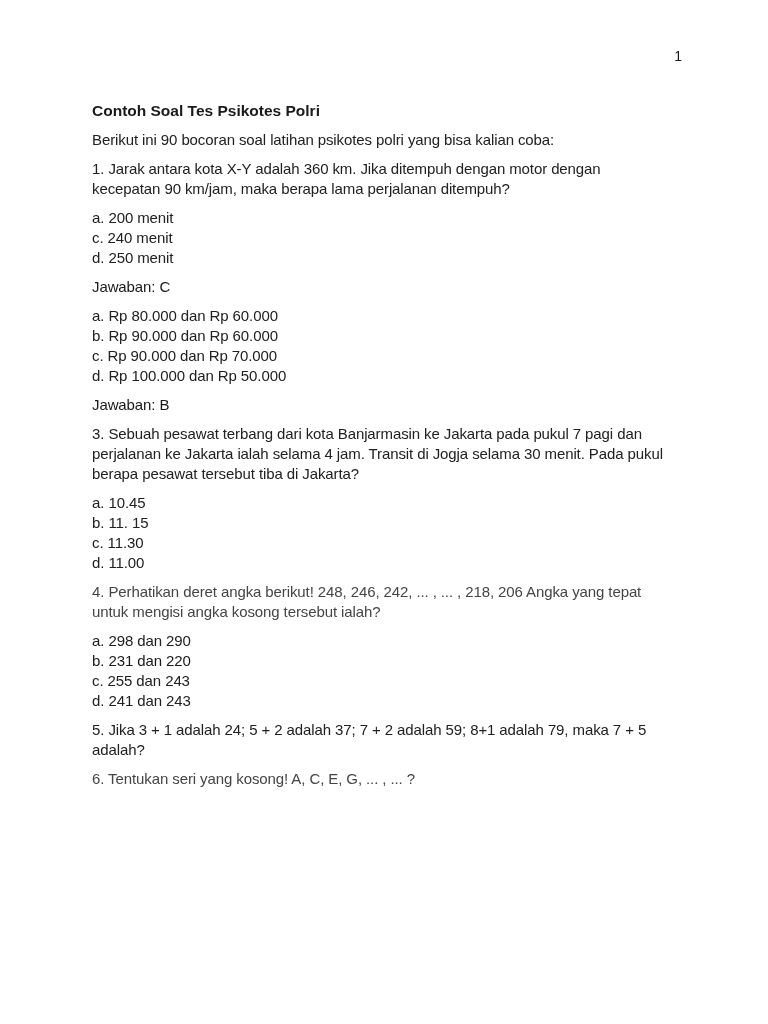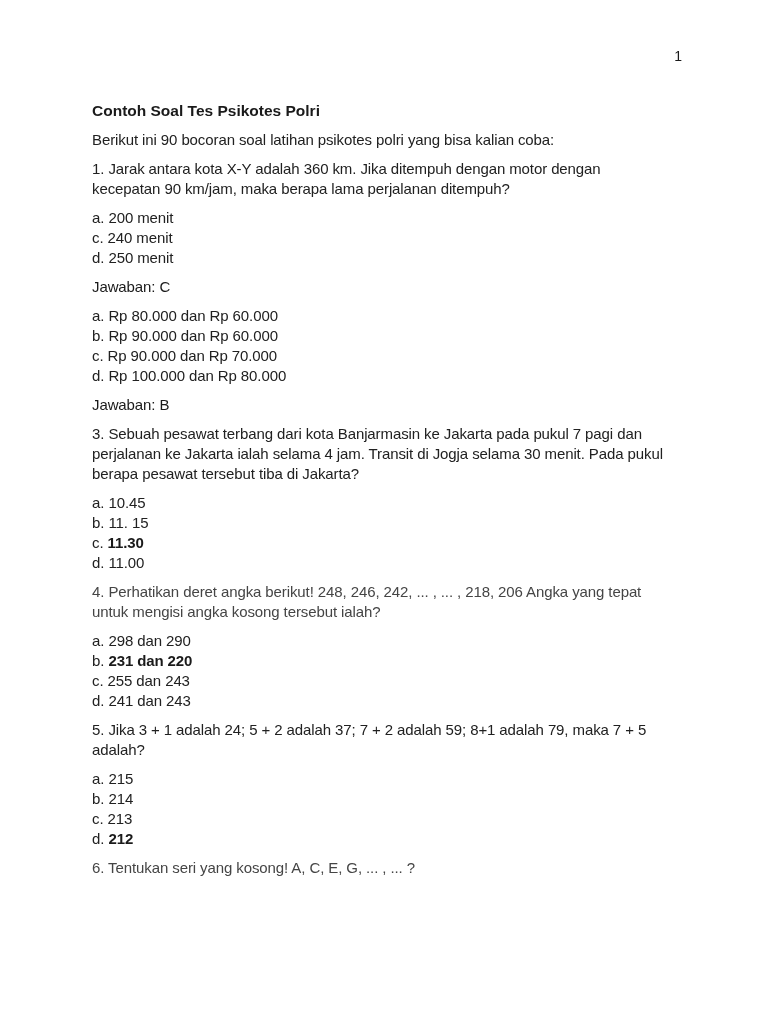--- a/index.html
+++ b/index.html
@@ -10,21 +10,21 @@
   }
   .pagenum{
     position:absolute;top:46px;right:86px;
     font-size:14px;line-height:20px;color:#1a1a1a;
   }
   .content{position:absolute;left:92px;top:91px;right:0;margin-top:10px;}
   .line{font-size:15px;line-height:20px;white-space:nowrap;letter-spacing:-0.1px;}
   .para{margin-top:9px;}
   .title{font-size:15.5px;line-height:20px;font-weight:700;color:#1a1a1a;white-space:nowrap;}
   .answer{font-weight:400;color:#1a1a1a;}
-  .b{font-weight:700;color:#1a1a1a;}
+  .b{font-weight:400;color:#1a1a1a;}
   .muted{color:#454545;}
 </style>
 </head>
 <body>
 
 <div class="page">
   <div class="pagenum">1</div>
 
   <div class="content">
     <div class="title">Contoh Soal Tes Psikotes Polri</div>
@@ -39,21 +39,21 @@
       <div class="line"><span>a.</span> <span>200 menit</span><span class="b"></span></div>
       <div class="line"><span>c.</span> <span>240 menit</span><span class="b"></span></div>
       <div class="line"><span>d.</span> <span>250 menit</span><span class="b"></span></div>
     </div>
     <div class="line para answer">Jawaban: C</div>
 
     <div class="para">
       <div class="line"><span>a.</span> <span>Rp 80.000 dan Rp 60.000</span><span class="b"></span></div>
       <div class="line"><span>b.</span> <span>Rp 90.000 dan Rp 60.000</span><span class="b"></span></div>
       <div class="line"><span>c.</span> <span>Rp 90.000 dan Rp 70.000</span><span class="b"></span></div>
-      <div class="line"><span>d.</span> <span>Rp 100.000 dan Rp 80.000</span><span class="b"></span></div>
+      <div class="line"><span>d.</span> <span>Rp 100.000 dan Rp 50.000</span><span class="b"></span></div>
     </div>
     <div class="line para answer">Jawaban: B</div>
 
     <div class="para">
       <div class="line">3. Sebuah pesawat terbang dari kota Banjarmasin ke Jakarta pada pukul 7 pagi dan</div>
       <div class="line">perjalanan ke Jakarta ialah selama 4 jam. Transit di Jogja selama 30 menit. Pada pukul</div>
       <div class="line">berapa pesawat tersebut tiba di Jakarta?</div>
     </div>
     <div class="para">
       <div class="line"><span>a.</span> <span>10.45</span><span class="b"></span></div>
@@ -70,24 +70,18 @@
       <div class="line"><span>a.</span> <span>298 dan 290</span><span class="b"></span></div>
       <div class="line"><span>b.</span> <span></span><span class="b">231 dan 220</span></div>
       <div class="line"><span>c.</span> <span>255 dan 243</span><span class="b"></span></div>
       <div class="line"><span>d.</span> <span>241 dan 243</span><span class="b"></span></div>
     </div>
 
     <div class="para">
       <div class="line">5. Jika 3 + 1 adalah 24; 5 + 2 adalah 37; 7 + 2 adalah 59; 8+1 adalah 79, maka 7 + 5</div>
       <div class="line">adalah?</div>
     </div>
-    <div class="para">
-      <div class="line"><span>a.</span> <span>215</span><span class="b"></span></div>
-      <div class="line"><span>b.</span> <span>214</span><span class="b"></span></div>
-      <div class="line"><span>c.</span> <span>213</span><span class="b"></span></div>
-      <div class="line"><span>d.</span> <span></span><span class="b">212</span></div>
-    </div>
 
     <div class="para">
       <div class="line muted">6. Tentukan seri yang kosong! A, C, E, G, ... , ... ?</div>
     </div>
   </div>
 </div>
 
 </body></html>

